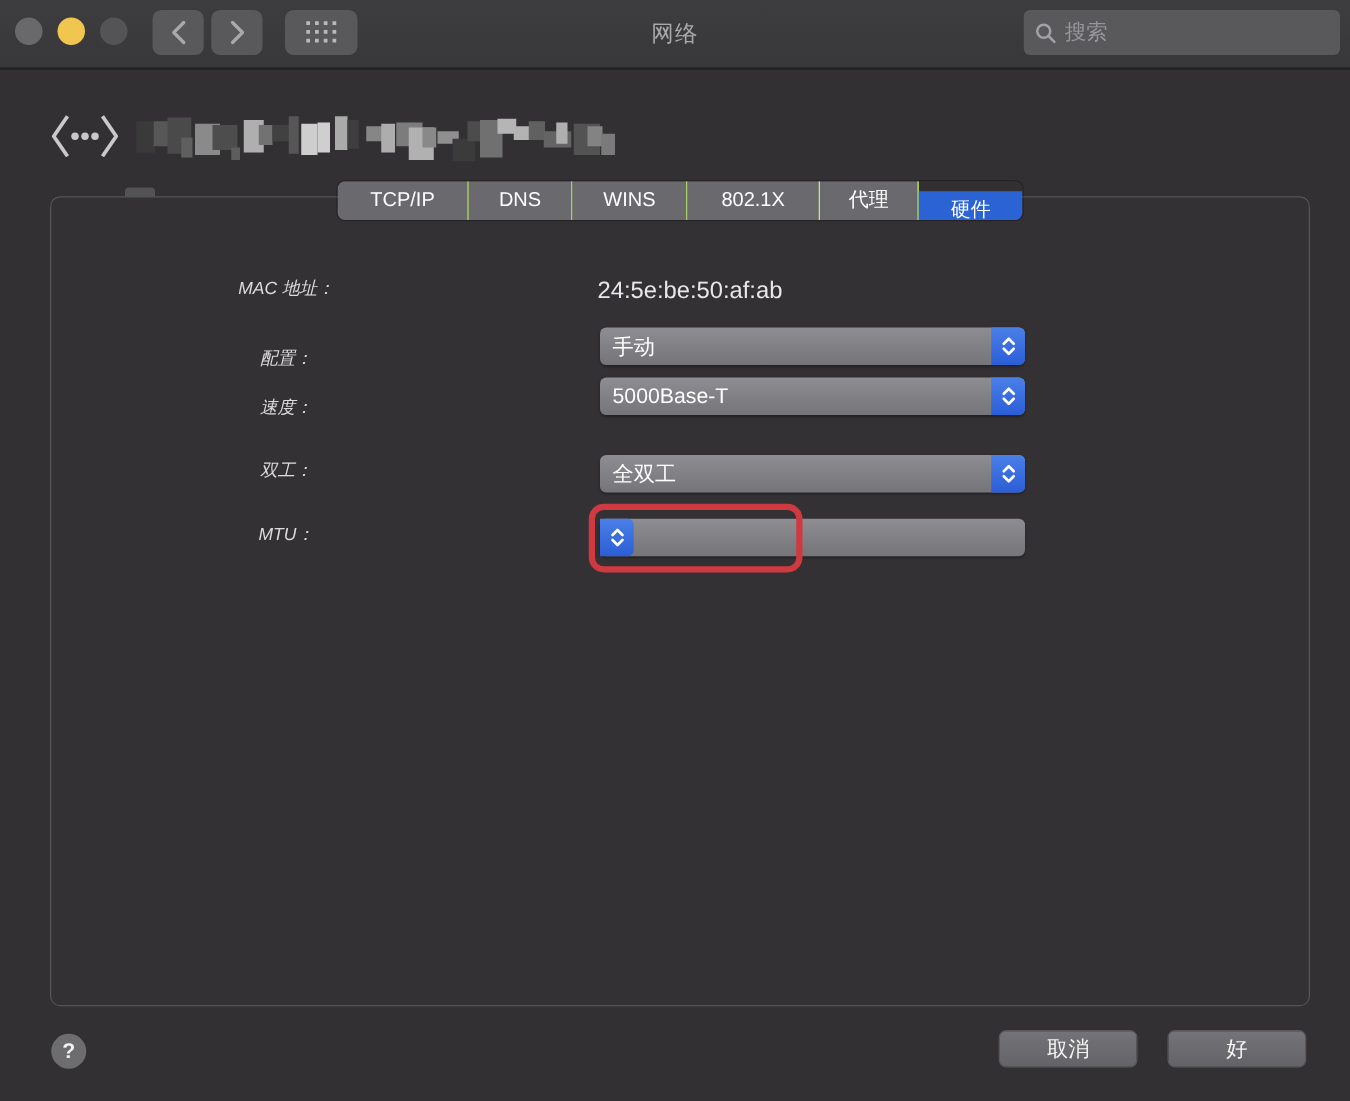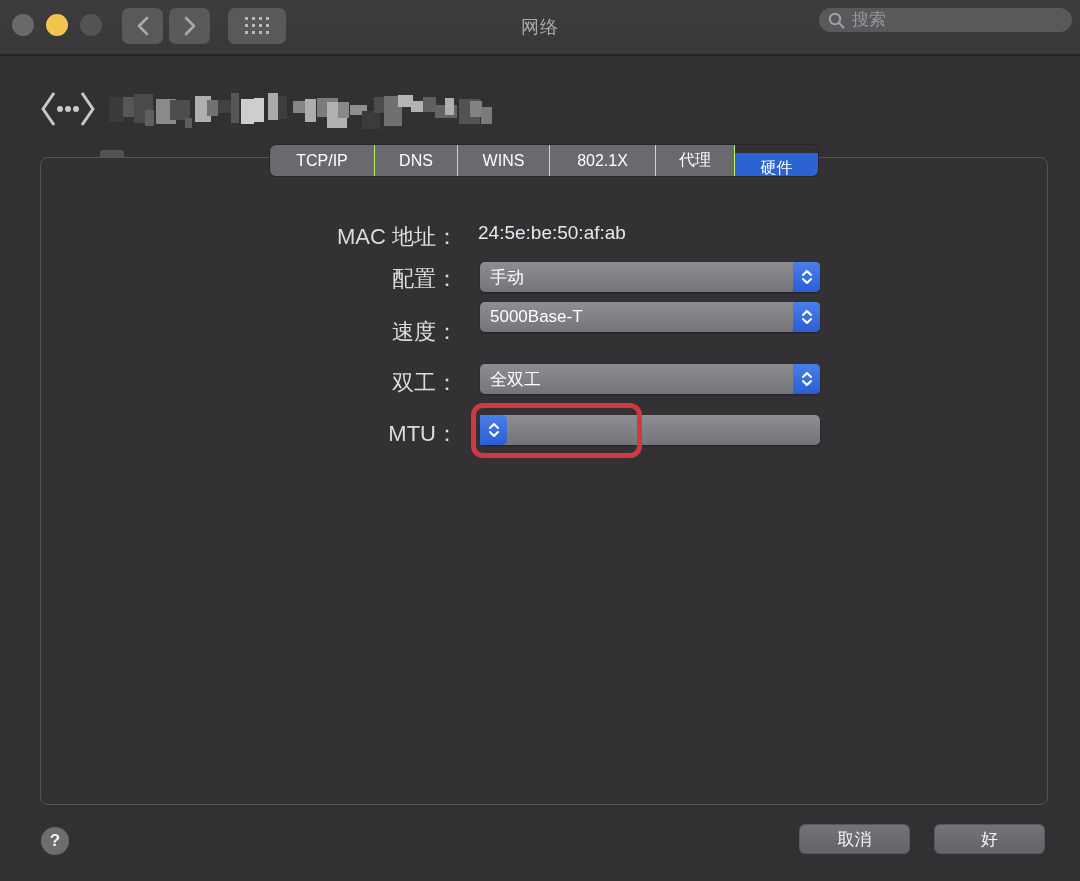--- a/index.html
+++ b/index.html
@@ -30,22 +30,22 @@
   .grid-btn {
     position:absolute; left:228px; top:8px; width:58px; height:36px; border-radius:7px;
     background:#59585b; display:flex; align-items:center; justify-content:center;
   }
   .win-title {
     position:absolute; left:0; right:0; top:0; height:54px;
     display:flex; align-items:center; justify-content:center;
     color:#a9a9ab; font-size:18px; letter-spacing:1px;
   }
   .search-field {
-    position:absolute; right:8px; top:8px; width:253px; height:24px;
-    background:#59585b; border-radius:12px;
+    position:absolute; right:8px; top:8px; width:253px; height:36px;
+    background:#59585b; border-radius:5px;
     display:flex; align-items:center; padding:0 9px; gap:7px;
   }
   .search-field input {
     flex:1; background:transparent; border:none; outline:none;
     color:#e8e8e8; font-size:17px; font-family:inherit; min-width:0;
   }
   .search-field input::placeholder { color:#97969a; }
 
   
   .if-header { position:absolute; left:40px; top:86px; height:46px; display:flex; align-items:center; }
@@ -71,22 +71,22 @@
   .tab {
     height:31px; display:flex; align-items:center; justify-content:center;
     background:#6a696d; color:#ffffff; font-size:16px;
     border-right:1px solid #bef264;
   }
   .tab:last-child { border-right:none;margin-top:8px; }
   .tab.active { background:#2c63d4; border-right:none; }
 
   
   .row-label {
-    position:absolute; left:0; width:458px; text-align:right;
-    color:#dcdcde; font-size:22px;
+    position:absolute; left:0; width:458px; text-align:center;
+    color:#dcdcde; font-size:14px;font-style:italic;
   }
   .mac-value {
     position:absolute; left:478px; color:#e8e8ea; font-size:19px;
   }
   .dropdown {
     position:absolute; left:480px; width:340px; height:30px;
     border-radius:5px; background:linear-gradient(180deg,#8e8d92,#757479);
     display:flex; align-items:center;
     box-shadow:0 1px 2px rgba(0,0,0,0.35);
   }
@@ -224,21 +224,21 @@
     <div class="tab" style="width:83px">DNS</div>
     <div class="tab" style="width:92px">WINS</div>
     <div class="tab" style="width:106px">802.1X</div>
     <div class="tab" style="width:79px">代理</div>
     <div class="tab active" style="width:83px">硬件</div>
   </div>
 
   <div class="row-label" style="top:222px">MAC 地址：</div>
   <div class="mac-value" style="top:222px">24:5e:be:50:af:ab</div>
 
-  <div class="row-label" style="top:264px">配置：</div>
+  <div class="row-label" style="top:278px">配置：</div>
   <div class="dropdown" style="top:262px">
     <span class="dd-text">手动</span>
     <span class="dd-stepper">
       <svg width="16" height="18" viewBox="0 0 16 18">
           <path d="M4 7 L8 3 L12 7 M4 11 L8 15 L12 11" fill="none" stroke="#ffffff" stroke-width="2.1" stroke-linecap="round" stroke-linejoin="round"></path>
         </svg>
     </span>
   </div>
 
   <div class="row-label" style="top:317px">速度：</div>

